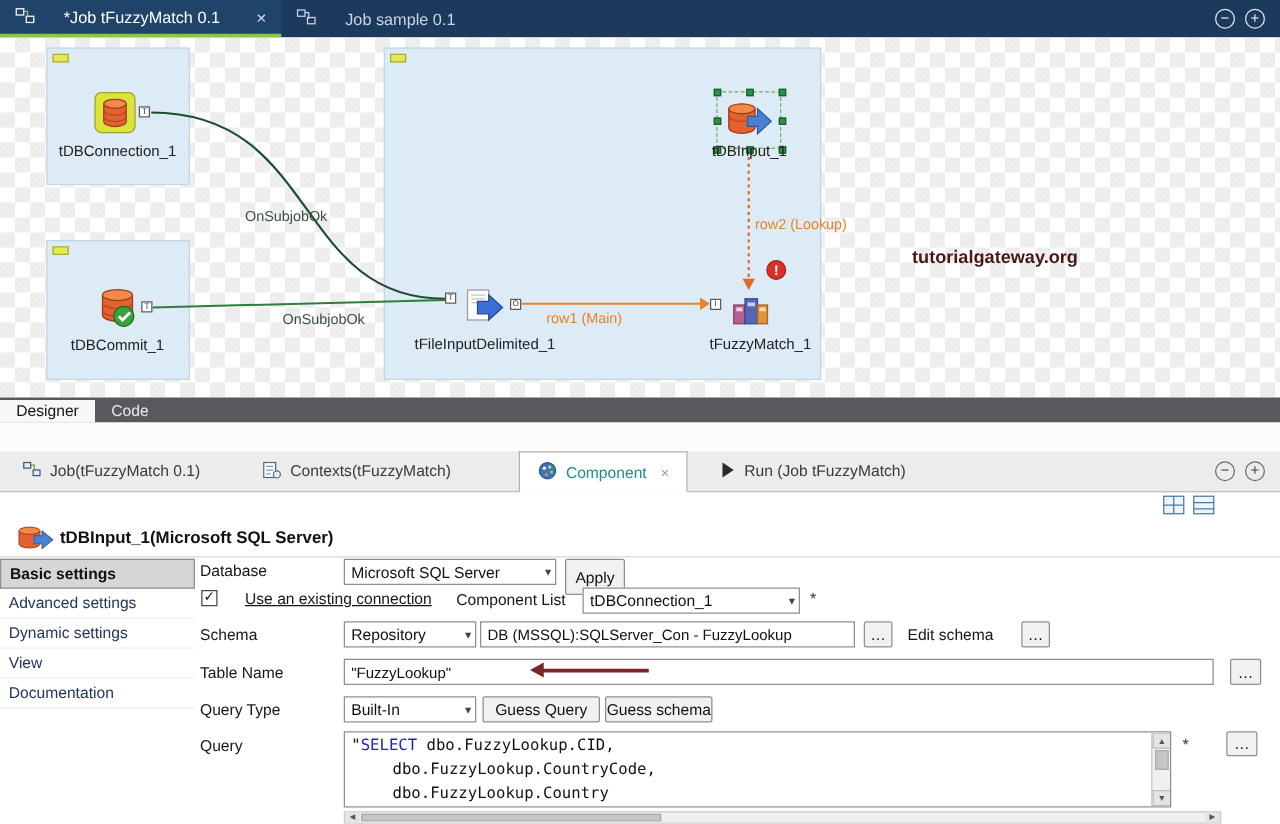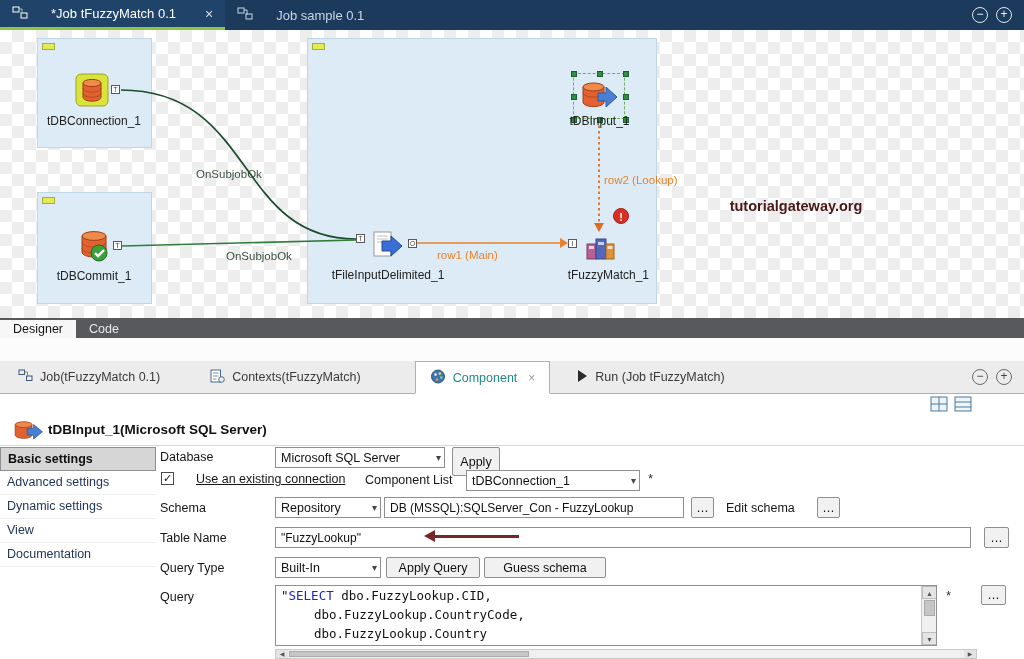--- a/index.html
+++ b/index.html
@@ -335,22 +335,22 @@
   <div class="annot-arrow">
     <div class="annot-line"></div>
     <div class="annot-head"></div>
   </div>
 
   <div class="flabel" style="left:160px; top:561px;">Query Type</div>
   <div class="dd" style="left:275px; top:557px; width:106px; height:21px;">
     <span>Built-In</span>
     <span class="dd-chev">▾</span>
   </div>
-  <div class="btn" style="left:386px; top:557px; width:94px; height:21px;">Apply Query</div>
-  <div class="btn" style="left:484px; top:557px; width:122px; height:21px;">Guess schema</div>
+  <div class="btn" style="left:386px; top:557px; width:94px; height:21px;">Guess Query</div>
+  <div class="btn" style="left:484px; top:557px; width:86px; height:21px;">Guess schema</div>
 
   <div class="flabel" style="left:160px; top:590px;">Query</div>
   <div class="querybox">
     <div class="qline"><span>"</span><span class="kw">SELECT</span><span> dbo.FuzzyLookup.CID,</span></div>
     <div class="qline indent">dbo.FuzzyLookup.CountryCode,</div>
     <div class="qline indent">dbo.FuzzyLookup.Country</div>
     <div class="vscroll">
       <div class="sb-arrow" style="top:0;">▲</div>
       <div class="thumb"></div>
       <div class="sb-arrow" style="bottom:0;">▼</div>

